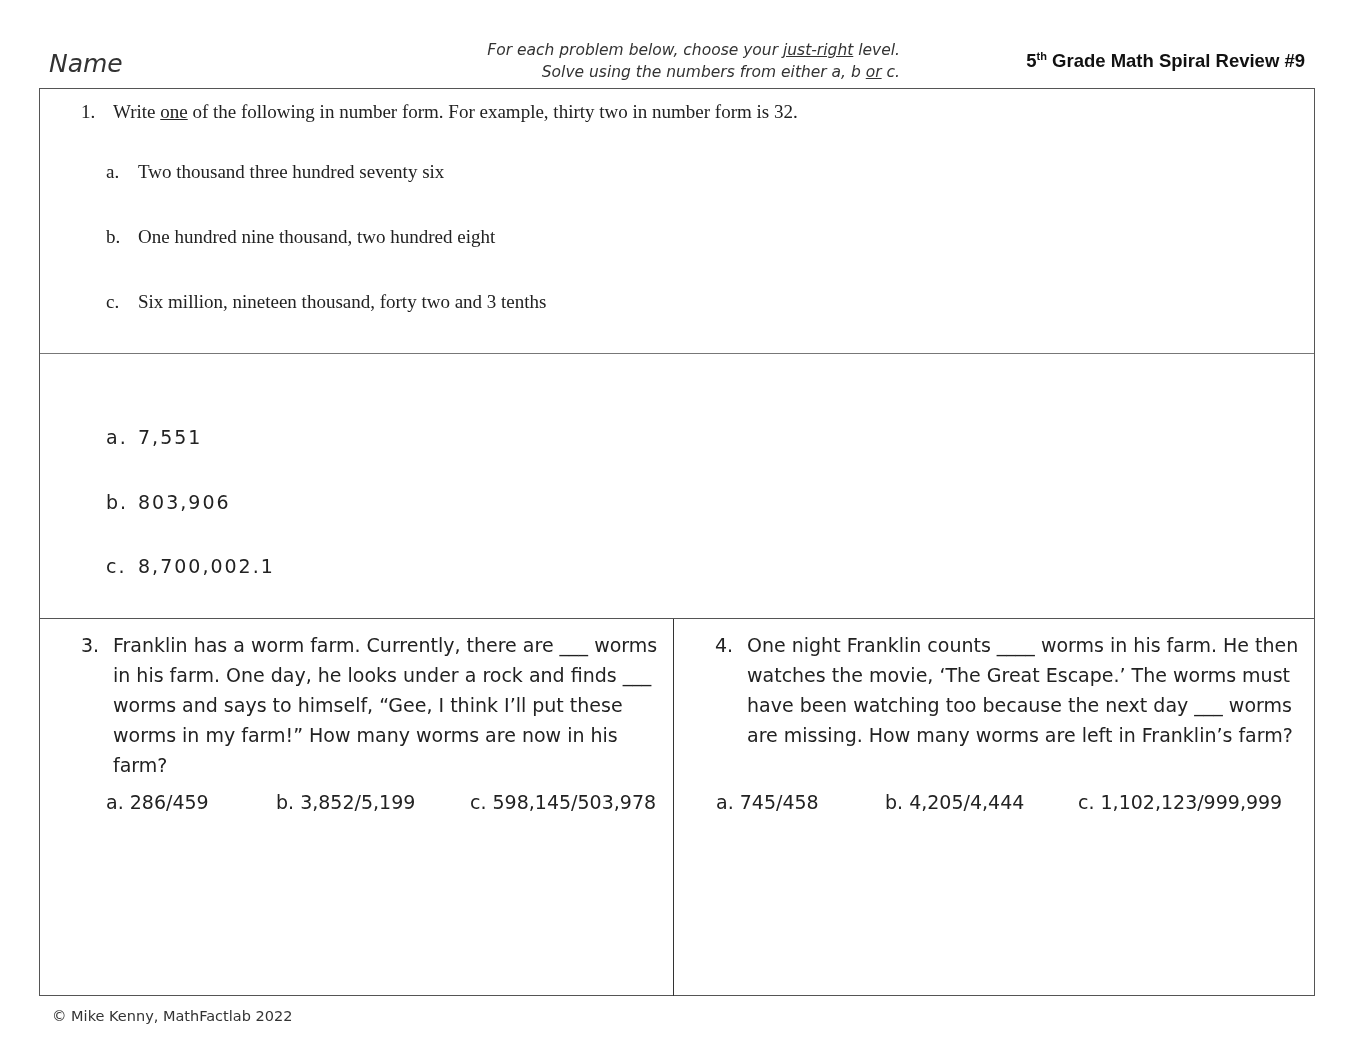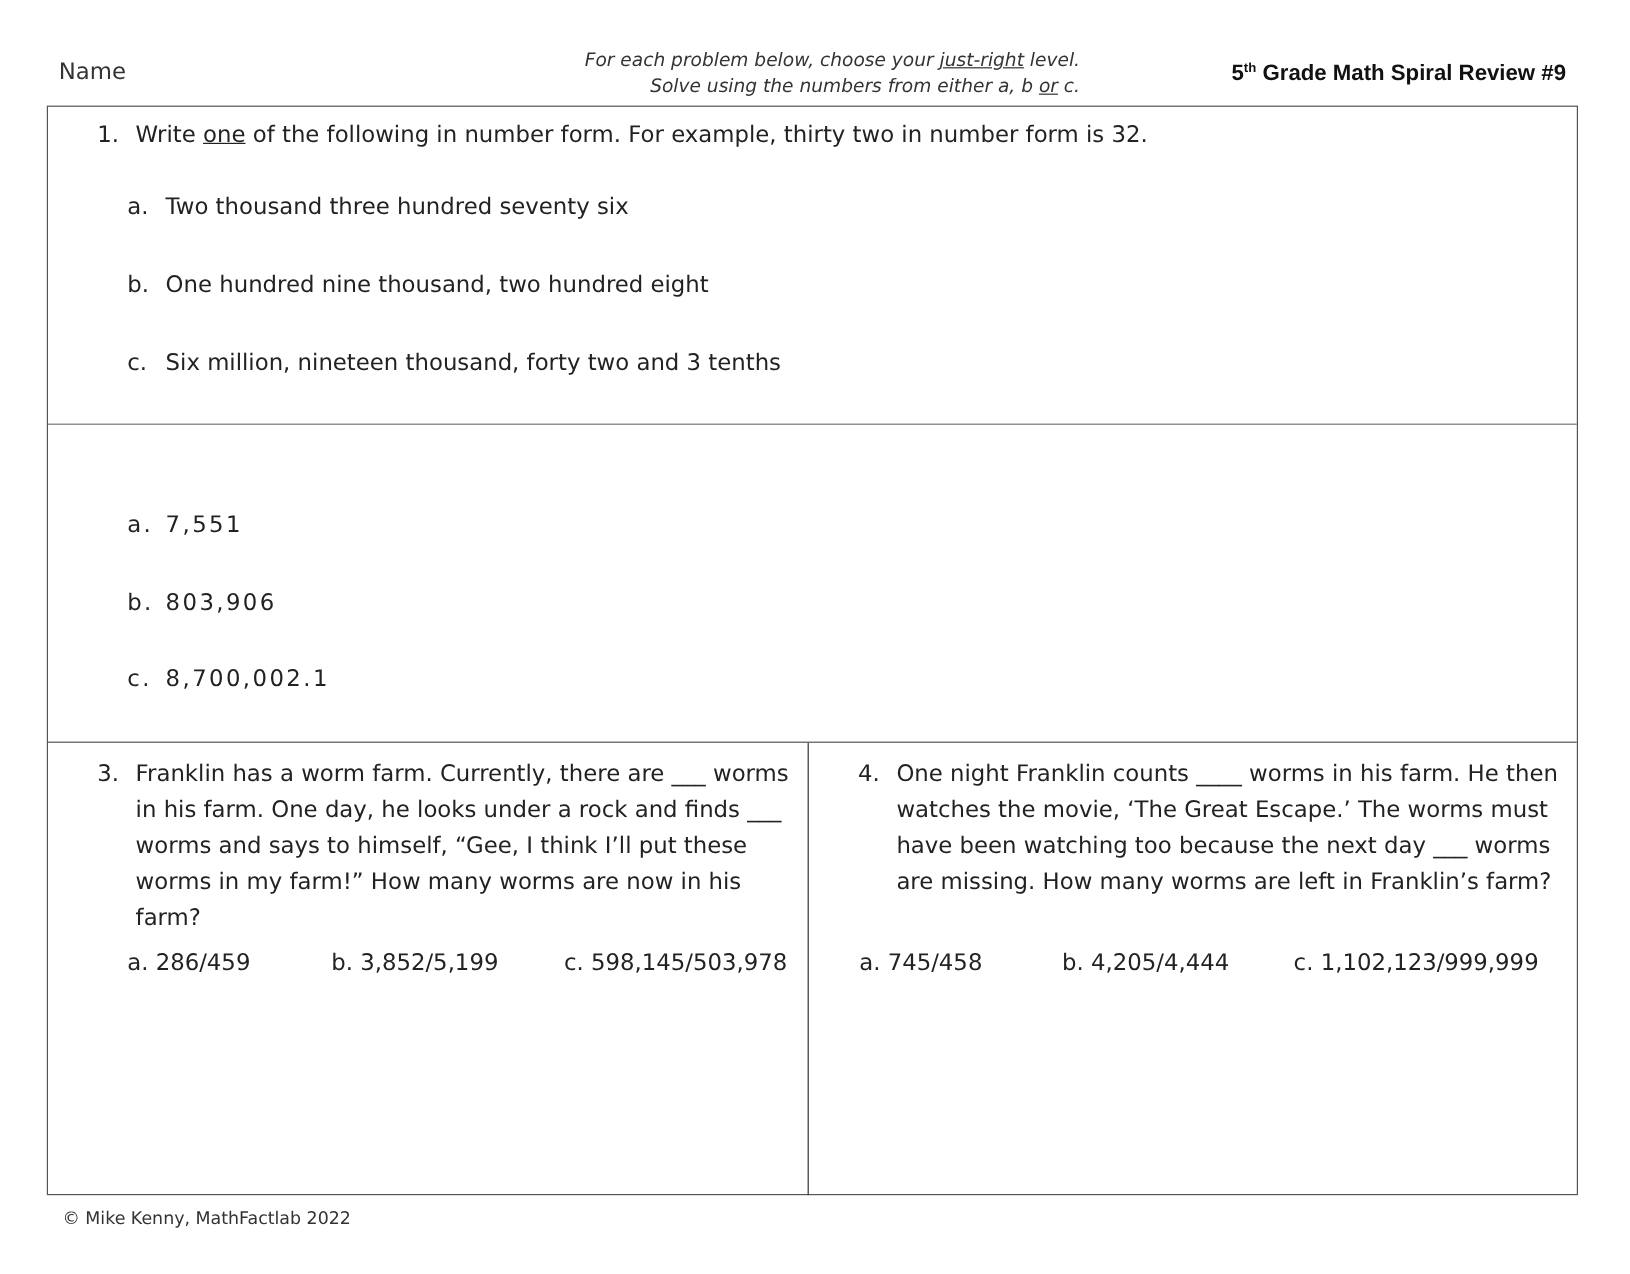--- a/index.html
+++ b/index.html
@@ -12,22 +12,23 @@
       height: 1062px;
       position: relative;
       font-family: "DejaVu Sans", "Liberation Sans", sans-serif;
       color: #222222;
       overflow: hidden;
     }
     .name-label {
       position: absolute;
       left: 49px;
       top: 49px;
-      font-size: 19px;
+      font-size: 25px;
       color: #333;
+      font-style: italic;
     }
     .instructions {
       position: absolute;
       left: 400px;
       top: 39px;
       width: 500px;
       text-align: right;
       font-style: italic;
       font-size: 15.5px;
       line-height: 22px;
@@ -56,21 +57,21 @@
       height: 908px;
       border: 1px solid #555;
       box-sizing: border-box;
     }
     .row {
       position: absolute;
       left: 0;
       width: 100%;
       box-sizing: border-box;
     }
-    .row1 { top: 0; height: 265px; border-bottom: 1px solid #777; }
+    .row1 { top: 0; height: 265px; border-bottom: 1px solid #777; font-family: Liberation Serif, serif; }
     .row2 { top: 265px; height: 265px; border-bottom: 1px solid #555; }
     .row3 { top: 530px; height: 377px; }
     .cell-left {
       position: absolute;
       left: 0; top: 0;
       width: 634px;
       height: 100%;
       border-right: 1px solid #333;
       box-sizing: border-box;
     }

